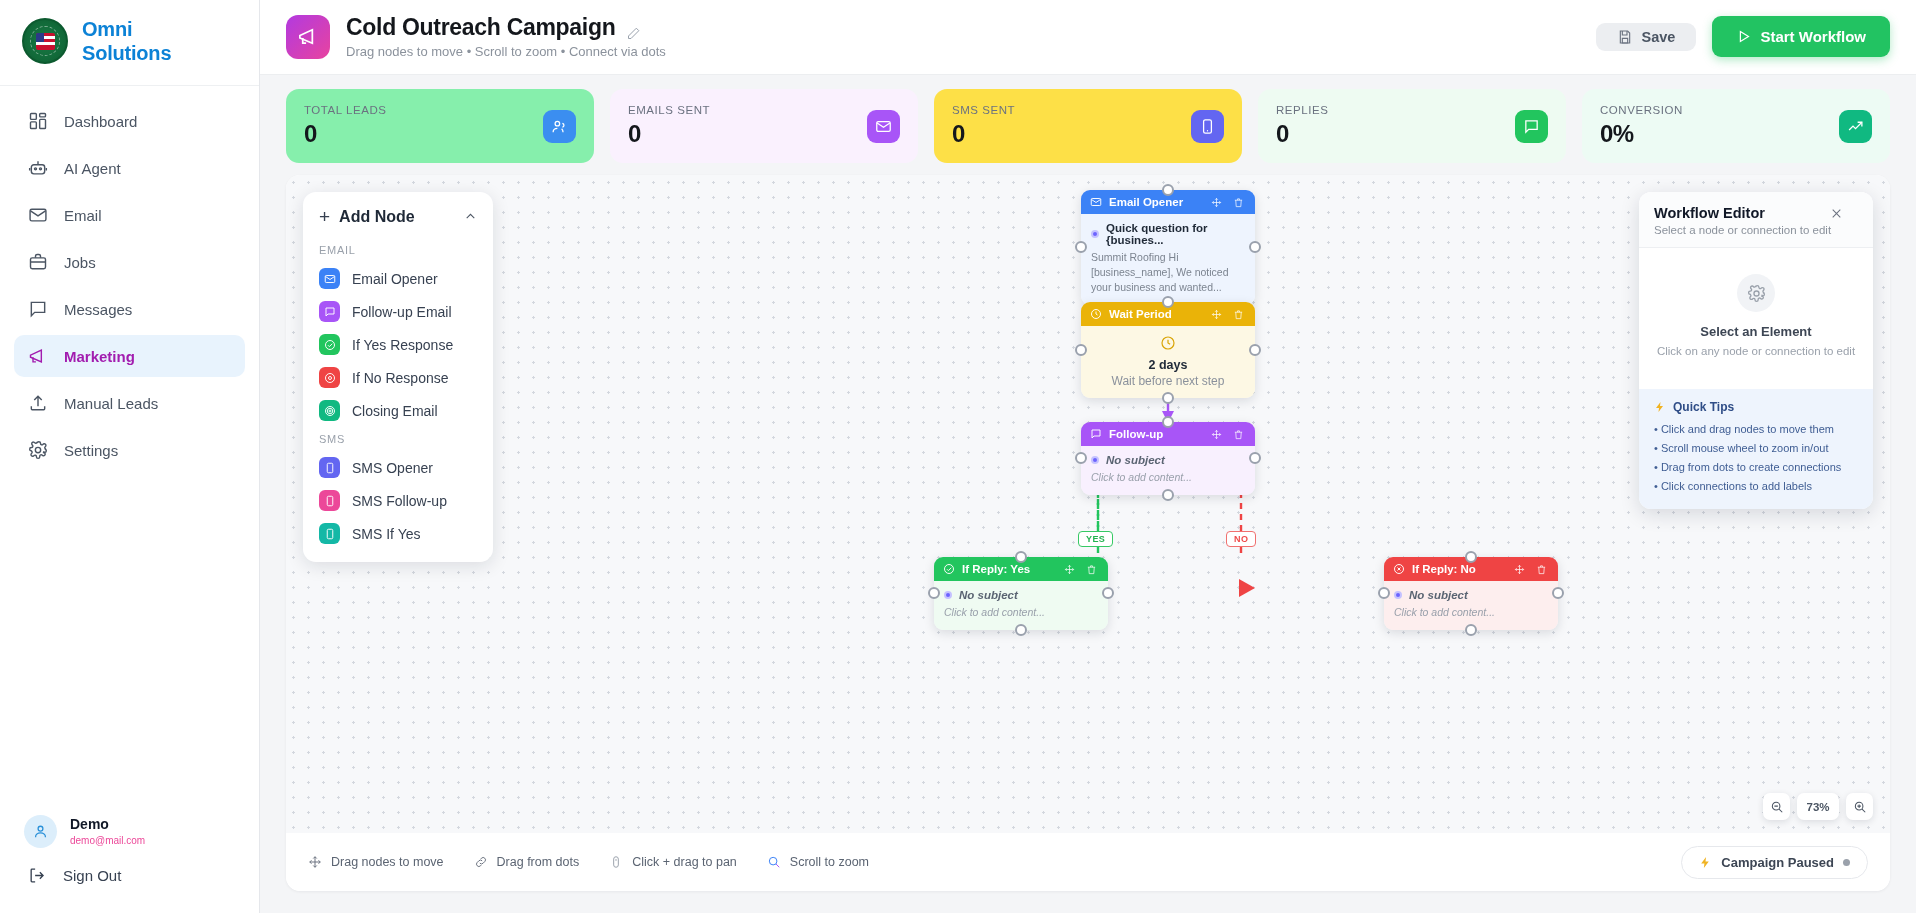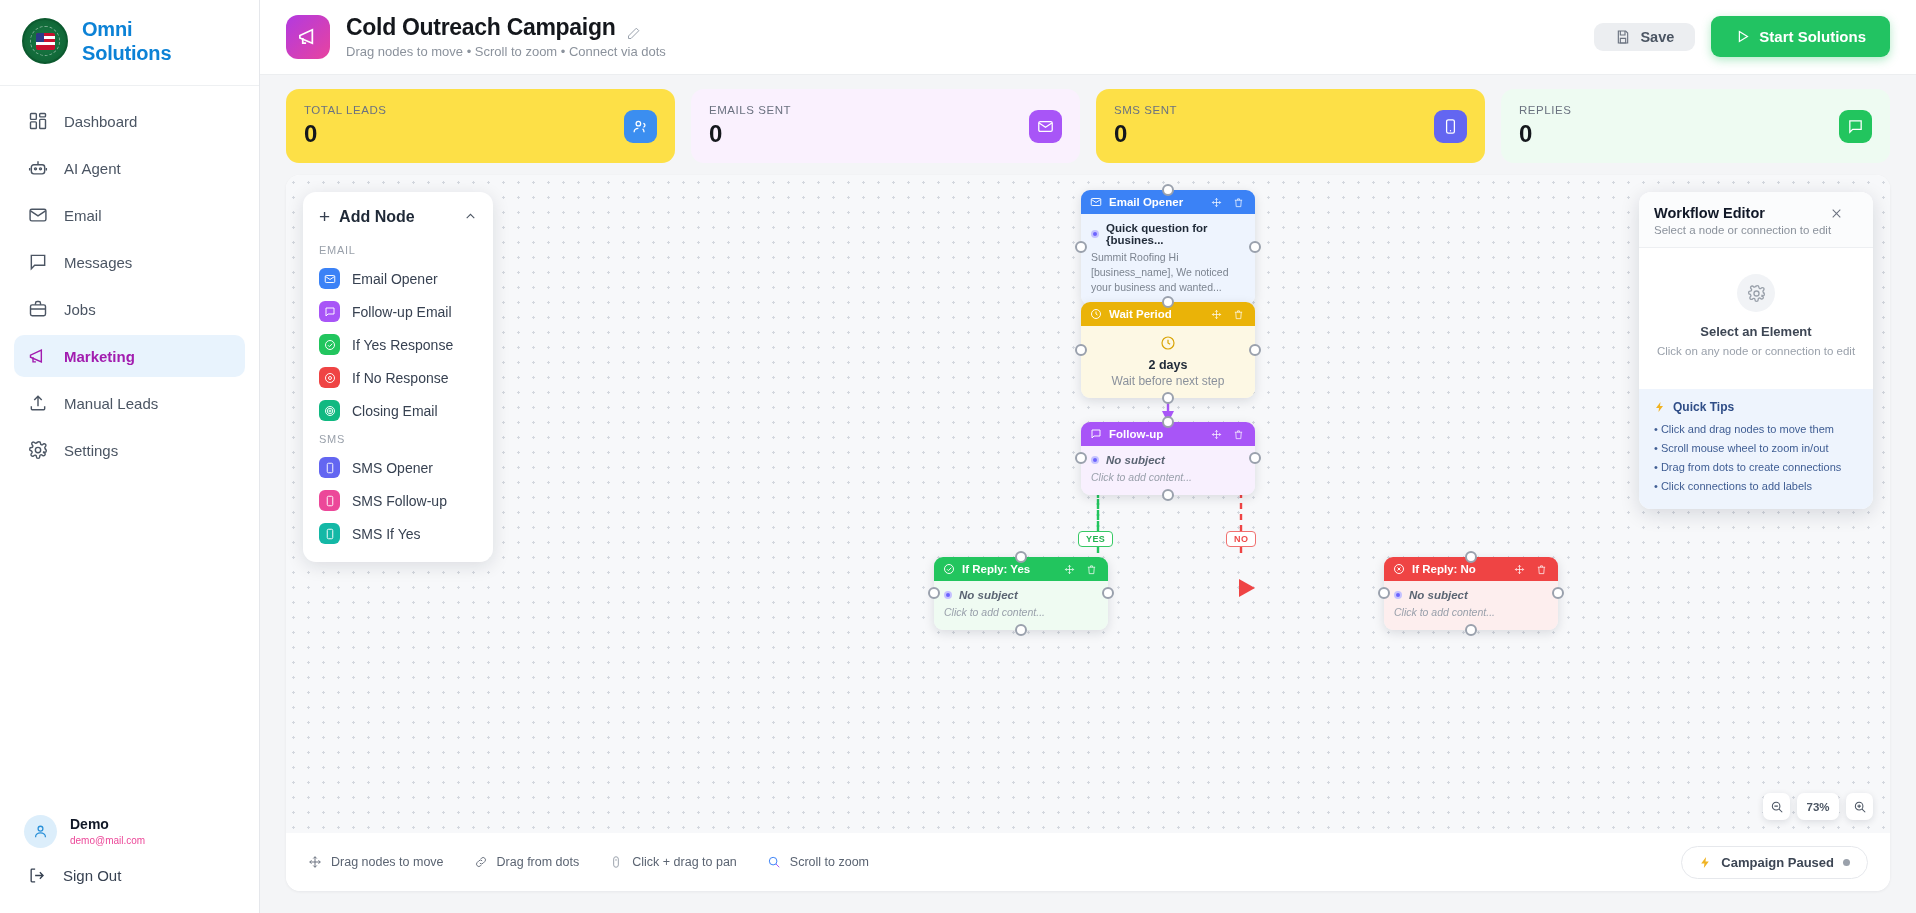--- a/index.html
+++ b/index.html
@@ -294,33 +294,33 @@
             <svg viewBox="0 0 24 24">
               <rect x="2.5" y="5" width="19" height="14" rx="2"></rect>
               <path d="M3 7l9 6 9-6"></path>
             </svg>
           </span>
         <span>Email</span>
       </div>
       <div class="nav-item">
         <span class="nav-icon">
             <svg viewBox="0 0 24 24">
+              <rect x="3" y="7" width="18" height="13" rx="2"></rect>
+              <path d="M9 7V5a2 2 0 012-2h2a2 2 0 012 2v2M3 12h18"></path>
+            </svg>
+          </span>
+        <span>Jobs</span>
+      </div>
+      <div class="nav-item">
+        <span class="nav-icon">
+            <svg viewBox="0 0 24 24">
               <path d="M4 4h16v12H8l-4 4z"></path>
             </svg>
           </span>
         <span>Messages</span>
-      </div>
-      <div class="nav-item">
-        <span class="nav-icon">
-            <svg viewBox="0 0 24 24">
-              <rect x="3" y="7" width="18" height="13" rx="2"></rect>
-              <path d="M9 7V5a2 2 0 012-2h2a2 2 0 012 2v2M3 12h18"></path>
-            </svg>
-          </span>
-        <span>Jobs</span>
       </div>
       <div class="nav-item active">
         <span class="nav-icon">
             <svg viewBox="0 0 24 24">
               <path d="M3 11v2.5l13 5.5V5L3 11z"></path>
               <path d="M6 13.5V19h3.5"></path>
             </svg>
           </span>
         <span>Marketing</span>
       </div>
@@ -392,26 +392,26 @@
         <svg viewBox="0 0 24 24">
             <path d="M5 3h11l3 3v15H5z"></path>
             <path d="M8 3v6h7V3M8 14h8v7H8z"></path>
           </svg>
         <span>Save</span>
       </button>
       <button class="btn btn-start">
         <svg viewBox="0 0 24 24">
             <path d="M7 4l13 8-13 8z" fill="none" stroke="#fff" stroke-width="1.9"></path>
           </svg>
-        <span>Start Solutions</span>
+        <span>Start Workflow</span>
       </button>
     </div>
 
     <div class="stats">
-      <div class="stat" style="background:#fde047">
+      <div class="stat" style="background:#86efac">
         <div>
           <div class="stat-label">TOTAL LEADS</div>
           <div class="stat-value">0</div>
         </div>
         <div class="stat-ic" style="background:#3b8ef0">
           <svg viewBox="0 0 24 24">
               <circle cx="9" cy="8" r="3.2"></circle>
               <path d="M3 20c0-3.3 2.7-5.5 6-5.5"></path>
               <path d="M16 7.5a2.8 2.8 0 010 5.5M17 20c0-2-.7-3.6-2-4.7"></path>
             </svg>
@@ -442,20 +442,32 @@
         </div>
       </div>
       <div class="stat" style="background:#eefbf2">
         <div>
           <div class="stat-label">REPLIES</div>
           <div class="stat-value">0</div>
         </div>
         <div class="stat-ic" style="background:#22c55e">
           <svg viewBox="0 0 24 24">
               <path d="M4 4h16v12H8l-4 4z"></path>
+            </svg>
+        </div>
+      </div>
+      <div class="stat" style="background:#edfbf4">
+        <div>
+          <div class="stat-label">CONVERSION</div>
+          <div class="stat-value">0%</div>
+        </div>
+        <div class="stat-ic" style="background:#10b981">
+          <svg viewBox="0 0 24 24">
+              <path d="M3 17l5.5-5.5 3.5 3.5L21 6"></path>
+              <path d="M15 6h6v6"></path>
             </svg>
         </div>
       </div>
     </div>
 
     <div class="editor">
       <div class="canvas">
 
         <div class="addnode">
           <div class="addnode-head">

